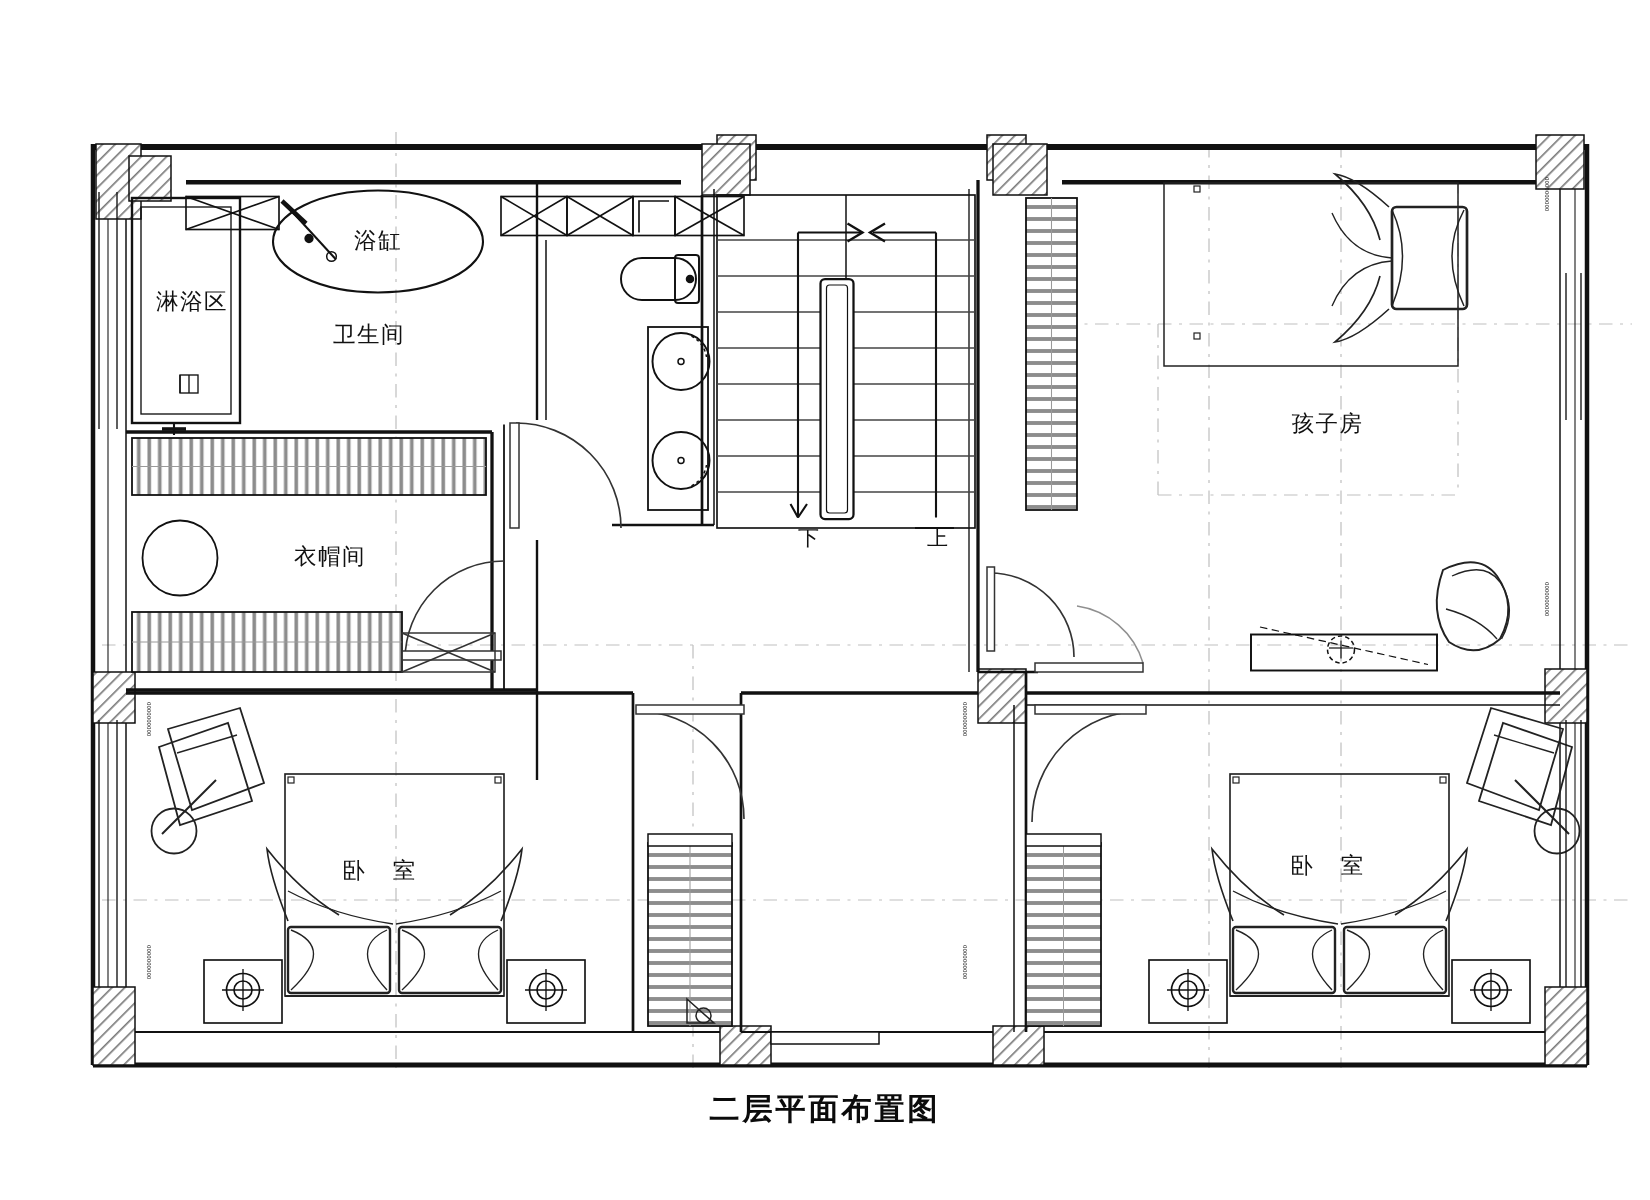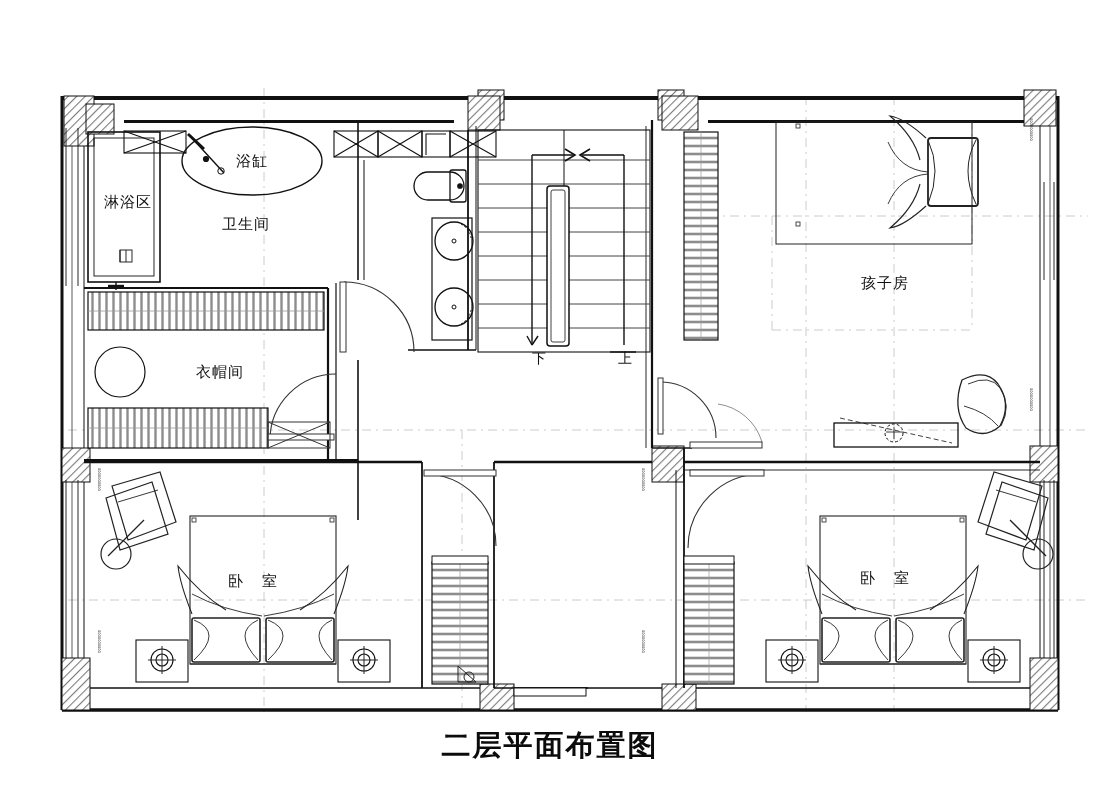--- a/index.html
+++ b/index.html
@@ -5,21 +5,21 @@
   html,body{margin:0;padding:0;background:#ffffff;}
   body{
     width:1100px;height:800px;position:relative;overflow:hidden;
     font-family:"DejaVu Sans","Liberation Sans",sans-serif;
   }
   #plan-root{position:absolute;left:0;top:0;width:1100px;height:800px;padding-left:28px;}
   svg#floorplan{display:block;width:1100px;height:800px;}
   .ttl{
     position:absolute;left:0;top:726px;width:1100px;text-align:center;
     font-family:"DejaVu Sans","Liberation Sans",sans-serif;
-    font-size:29px;font-weight:bold;color:#0b0b0b;letter-spacing:2px;
+    font-size:20px;font-weight:bold;color:#0b0b0b;letter-spacing:2px;
   }
   text{font-family:"DejaVu Sans","Liberation Sans",sans-serif;fill:#111;}
   .rlabel{font-size:15px;letter-spacing:1px;}
   .rlabel-sp{font-size:15px;letter-spacing:7px;}
   .slabel{font-size:14px;}
   .tiny{font-size:3.6px;fill:#222;letter-spacing:0px;}
 </style>
 </head>
 <body>
 

